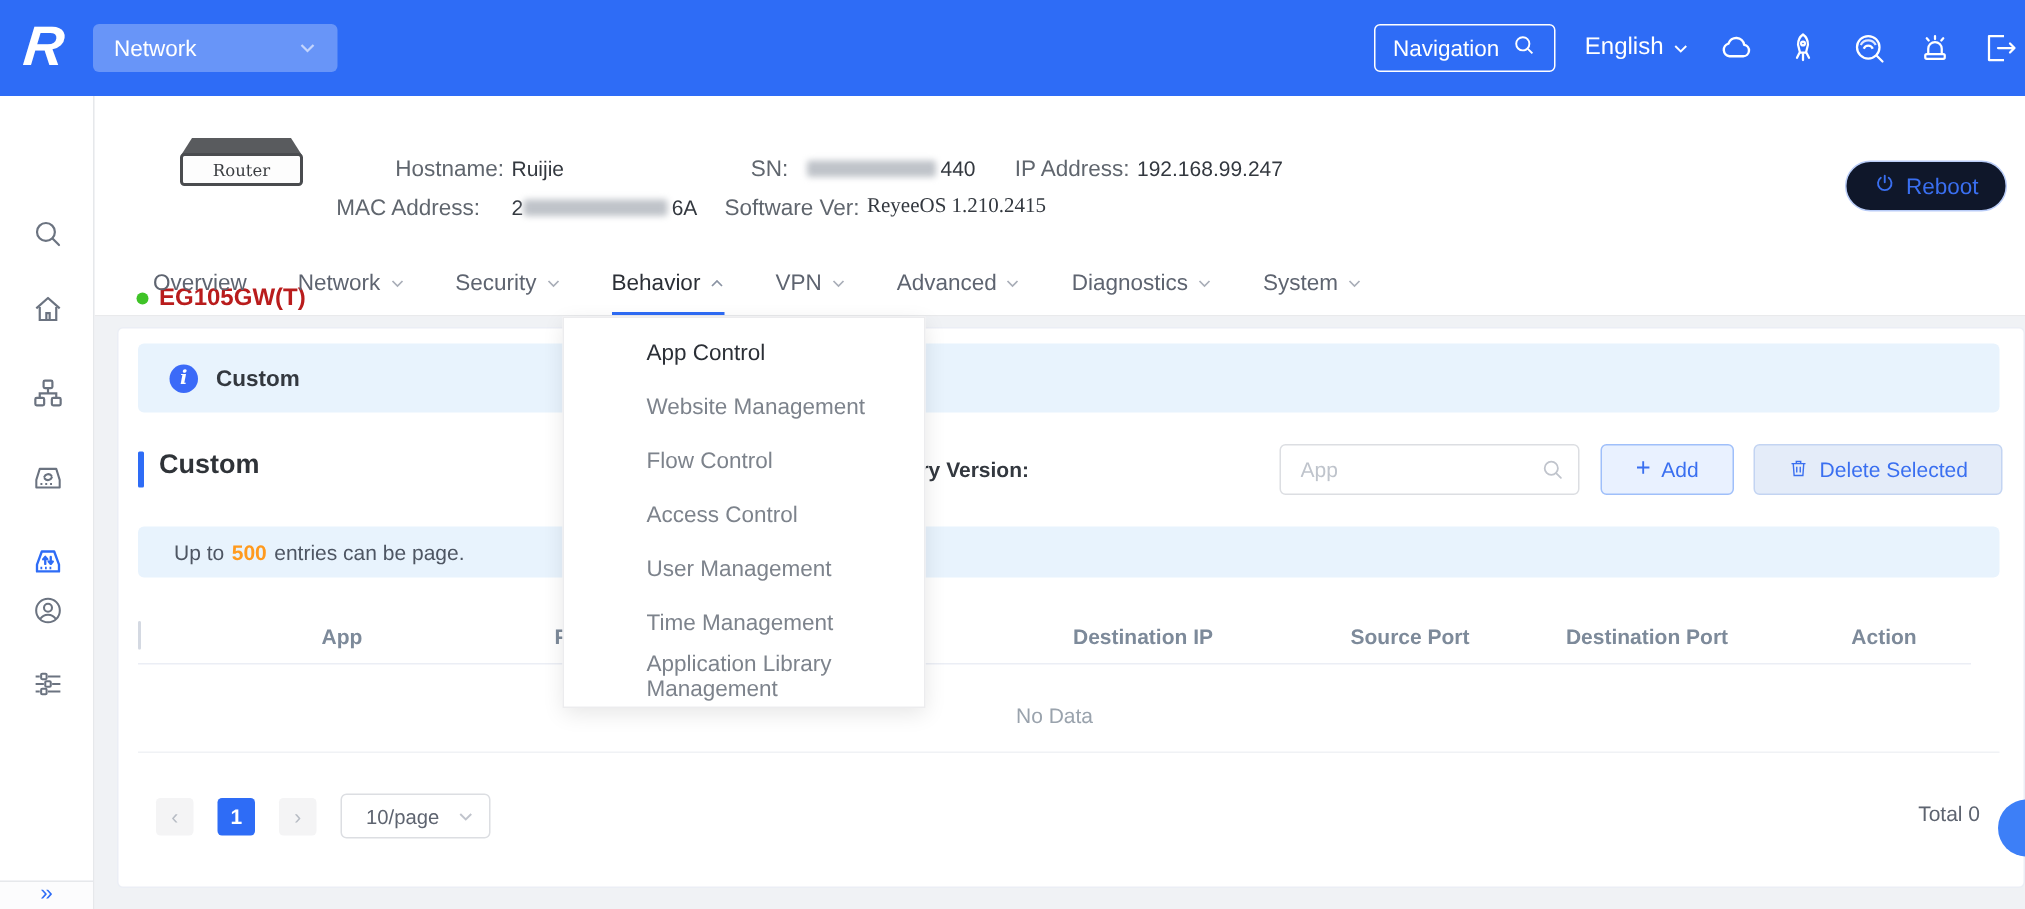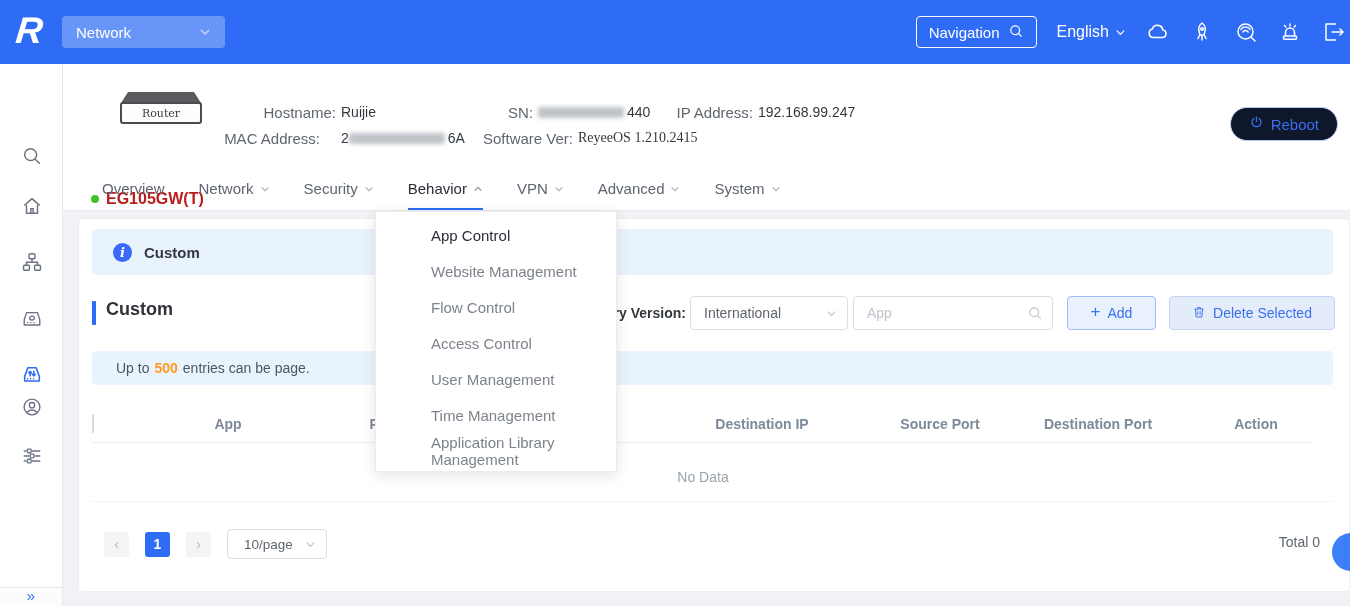--- a/index.html
+++ b/index.html
@@ -233,21 +233,21 @@
       <span class="dot"></span>
       <span class="model">EG105GW(T)</span>
     </div>
 
     <span class="info-label" style="left:150px; top:40px; width:123px;">Hostname:</span>
     <span class="info-value" style="left:278px; top:40px;">Ruijie</span>
 
     <span class="info-label" style="left:134px; top:66px; width:123px;">MAC Address:</span>
     <span class="info-value" style="left:278px; top:66px;"><span>2</span><span class="masked" style="width:96px;"></span><span>6A</span></span>
 
-    <span class="info-label" style="left:430px; top:40px; width:40px;">SN:</span>
+    <span class="info-label" style="left:430px; top:40px; width:40px;text-align:center;">SN:</span>
     <span class="info-value" style="left:475px; top:40px;"><span class="masked" style="width:86px;"></span><span>440</span></span>
 
     <span class="info-label" style="left:390px; top:66px; width:120px;">Software Ver:</span>
     <span class="info-value" style="left:515px; top:66px;font-family:Liberation Serif, serif;">ReyeeOS 1.210.2415</span>
 
     <span class="info-label" style="left:600px; top:40px; width:90px;">IP Address:</span>
     <span class="info-value" style="left:695px; top:40px;">192.168.99.247</span>
 
     <button class="reboot-btn">
       <span>
@@ -297,20 +297,28 @@
         </span>
       <span class="tab">
           <span>Advanced</span>
           <span class="chev">
             <svg width="10" height="10" viewBox="0 0 12 12">
               <polyline points="2,4 6,8 10,4" fill="none" stroke="currentColor" stroke-width="1.4"></polyline>
             </svg>
           </span>
         </span>
       <span class="tab">
+          <span>Diagnostics</span>
+          <span class="chev">
+            <svg width="10" height="10" viewBox="0 0 12 12">
+              <polyline points="2,4 6,8 10,4" fill="none" stroke="currentColor" stroke-width="1.4"></polyline>
+            </svg>
+          </span>
+        </span>
+      <span class="tab">
           <span>System</span>
           <span class="chev">
             <svg width="10" height="10" viewBox="0 0 12 12">
               <polyline points="2,4 6,8 10,4" fill="none" stroke="currentColor" stroke-width="1.4"></polyline>
             </svg>
           </span>
         </span>
     </nav>
   </section>
 
@@ -319,28 +327,20 @@
 
       <div class="info-banner">
         <span class="i-circle">i</span>
         <span class="banner-text">Custom</span>
       </div>
 
       <div class="section-bar"></div>
       <div class="section-title">Custom</div>
 
       <div class="lib-label">Library Version:</div>
-      <div class="select sel-version">
-        <span>International</span>
-        <span class="chev">
-            <svg width="11" height="11" viewBox="0 0 12 12">
-              <polyline points="2,4 6,8 10,4" fill="none" stroke="currentColor" stroke-width="1.4"></polyline>
-            </svg>
-          </span>
-      </div>
 
       <div class="search-wrap">
         <input type="text" placeholder="App" style="">
         <span class="mag">
           <svg viewBox="0 0 20 20" fill="none" stroke="currentColor" stroke-width="1.5">
               <circle cx="9" cy="9" r="5.5"></circle>
               <line x1="13.2" y1="13.2" x2="17" y2="17" stroke-linecap="round"></line>
             </svg>
         </span>
       </div>

